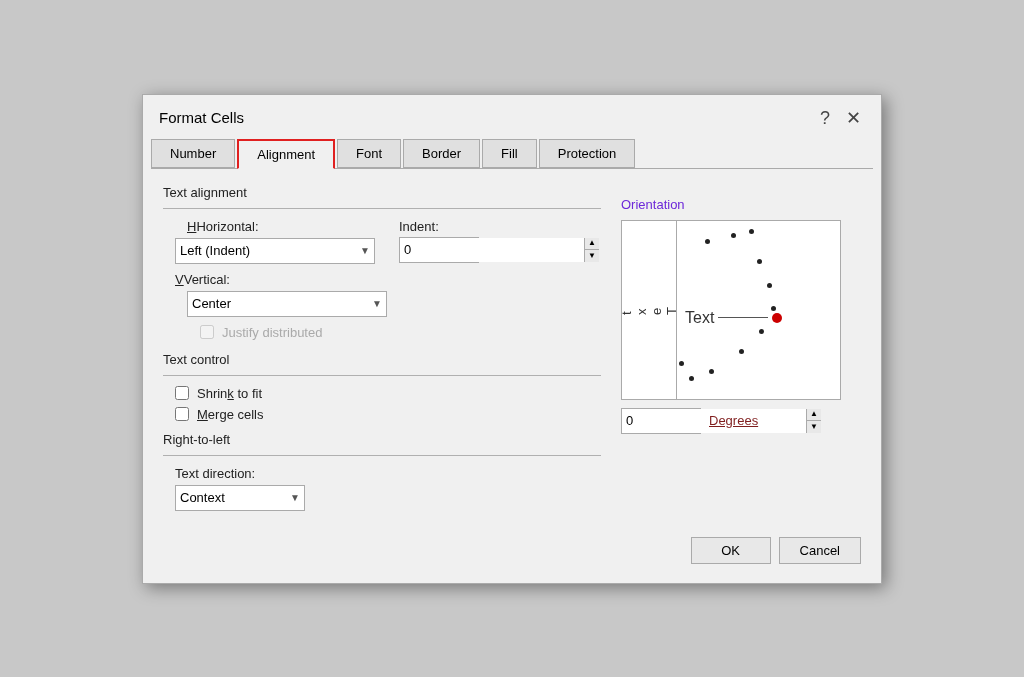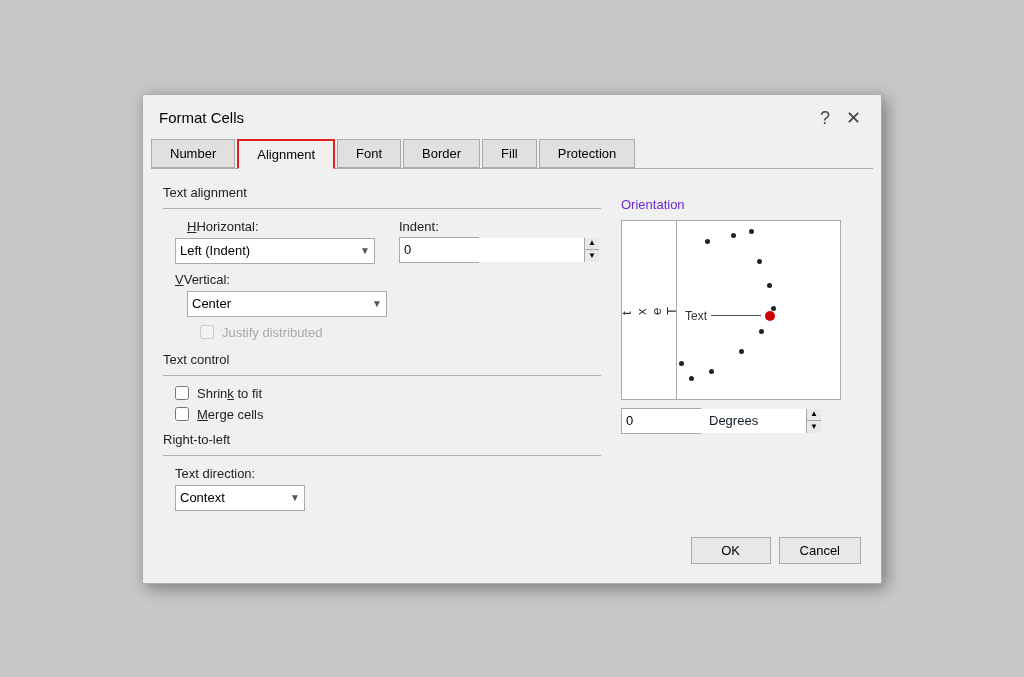--- a/index.html
+++ b/index.html
@@ -213,21 +213,22 @@
       background: #cc0000;
       border-radius: 50%;
     }
     .degrees-row {
       display: flex;
       align-items: center;
       gap: 8px;
     }
     .degrees-label {
       font-size: 13px;
-      color: #0f172a;
+      color: #7f1d1d;
+      text-decoration: underline;
     }
     .text-align-section {
       margin-bottom: 12px;
     }
     .bottom-buttons {
       display: flex;
       justify-content: flex-end;
       padding: 10px 20px 16px 20px;
       gap: 8px;
     }
@@ -368,21 +369,21 @@
           <div class="dot" style="top:38px; left:80px;"></div>
           <div class="dot" style="top:62px; left:90px;"></div>
           <div class="dot" style="top:85px; left:94px;"></div>
           <div class="dot" style="top:108px; left:82px;"></div>
           <div class="dot" style="top:128px; left:62px;"></div>
           <div class="dot" style="top:148px; left:32px;"></div>
           <div class="dot" style="top:155px; left:12px;"></div>
           <div class="dot" style="top:140px; left:2px;"></div>
 
           <div style="position:absolute; top:88px; left:8px; display:flex; align-items:center; gap:4px;">
-            <span style="font-size:12px; color:#333;">Text</span>
+            <span style="font-size:16px; color:#333;">Text</span>
             <div style="width:50px; height:1px; background:#555; display:inline-block; vertical-align:middle;"></div>
             <div class="red-dot" style="position:relative; top:0; left:0;"></div>
           </div>
         </div>
       </div>
 
       <div class="degrees-row">
         <div class="spinner-container">
           <input class="spinner-input" type="text" value="0" style="">
           <div class="spinner-buttons">

